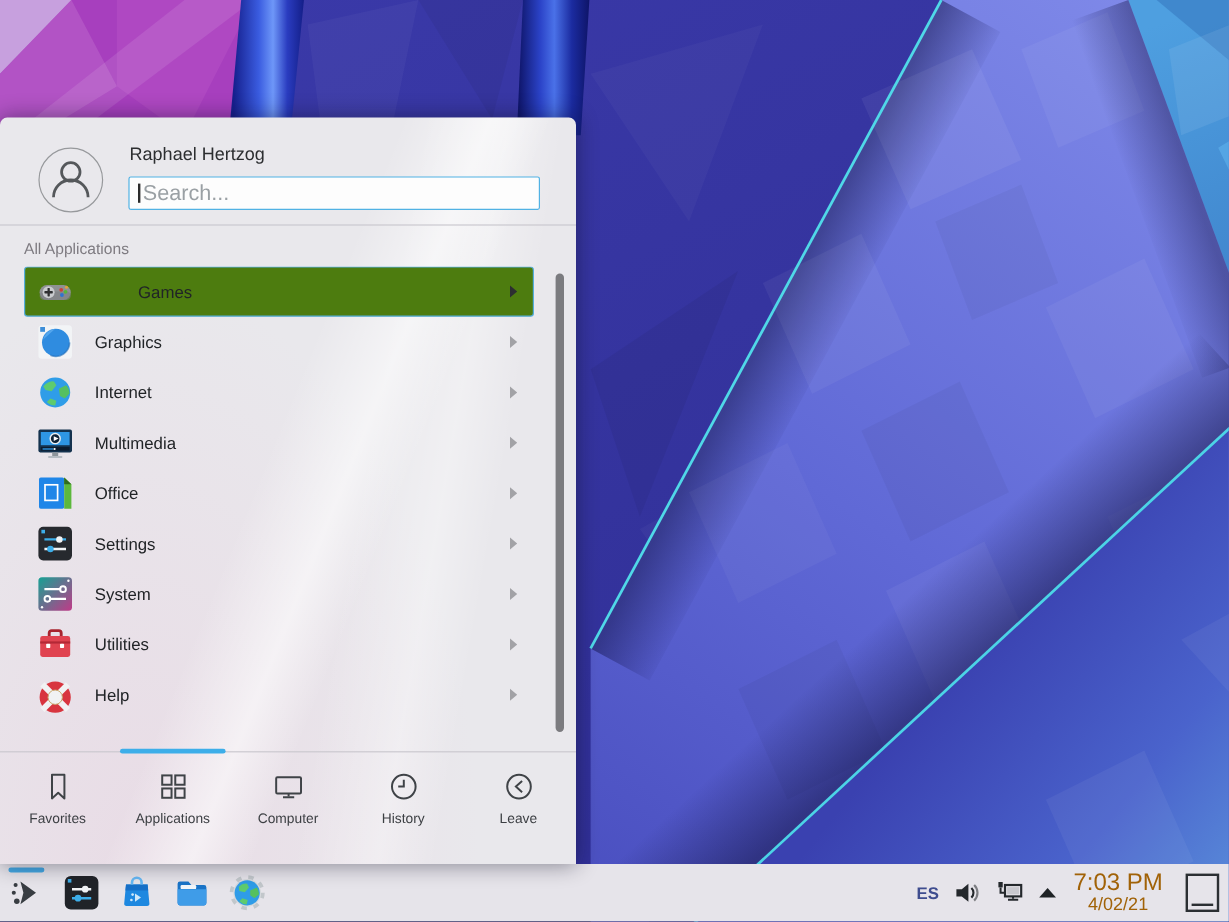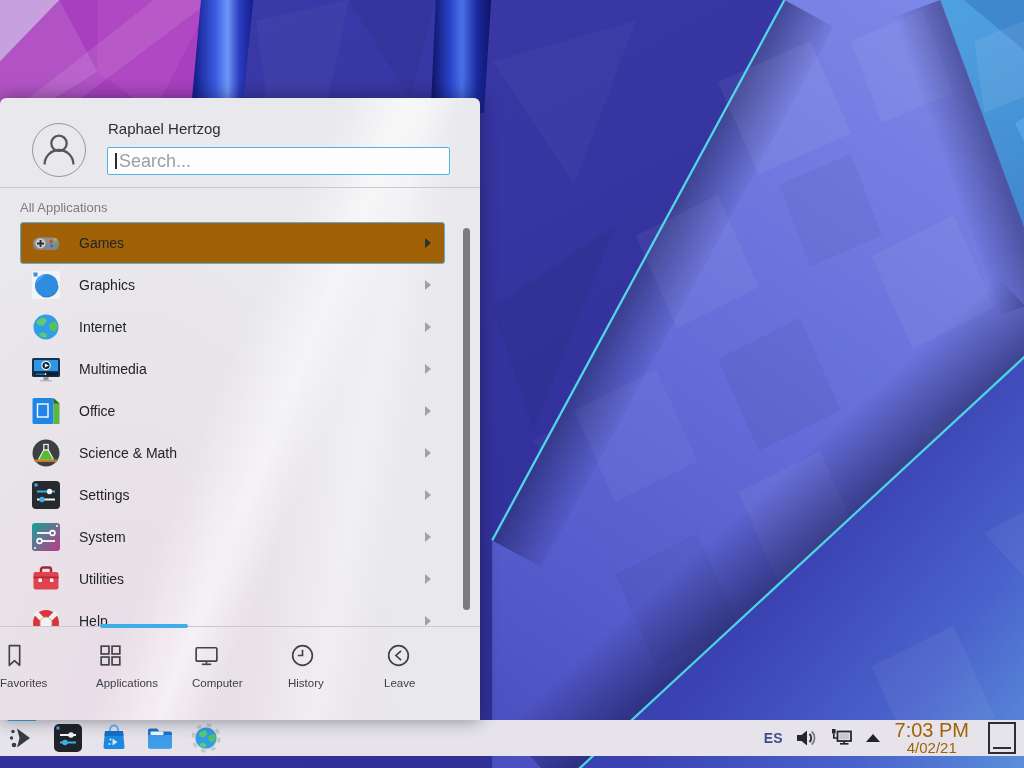--- a/index.html
+++ b/index.html
@@ -27,40 +27,40 @@
     background:#fdfdfd;padding:0 8px 0 11px;font-size:18px;color:#333;outline:none;
     font-family:"Liberation Sans",sans-serif;}
   .search::placeholder{color:#9aa0a4;}
   .caret{position:absolute;left:8px;top:6px;width:1.5px;height:16px;background:#2b2b2b;}
 
   .section-label{position:absolute;left:20px;top:102px;font-size:13px;color:#7e7b81;}
 
   .app-list{position:absolute;left:0;top:124px;width:100%;height:404px;overflow:hidden;}
   .app-row{position:relative;height:40px;margin:0 35px 0 20px;border:1px solid transparent;
     border-radius:3px;display:flex;align-items:center;}
-  .app-row.selected{background:#a16207;border-color:#55aedd;}
+  .app-row.selected{background:#4d7c0f;border-color:#55aedd;gap:36px;}
   .cat-icon{width:32px;height:32px;margin-left:9px;flex:0 0 32px;}
   .cat-icon svg{width:32px;height:32px;display:block;}
   .cat-label{margin-left:17px;font-size:14px;color:#212427;}
   .row-arrow{position:absolute;right:13px;top:50%;margin-top:-5px;width:0;height:0;
     border-left:6px solid #a2a2a6;border-top:5px solid transparent;border-bottom:5px solid transparent;}
   .app-row.selected .row-arrow{border-left-color:#2d2f31;}
   .scroll-thumb{position:absolute;left:463px;top:130px;width:7px;height:382px;border-radius:4px;
     background:#7b7b7f;z-index:2;}
 
   .tabbar{position:absolute;left:0;top:528px;width:100%;height:94px;border-top:1px solid #cbc9cf;
     display:flex;}
   .tab-indicator{position:absolute;left:100px;top:-3px;width:88px;height:4px;border-radius:2px;
     background:#3daee9;}
-  .tab{width:96px;display:flex;flex-direction:column;align-items:flex-start;padding-top:14px;}
+  .tab{width:96px;display:flex;flex-direction:column;align-items:center;padding-top:14px;}
   .tab svg{width:29px;height:29px;display:block;}
   .tab-label{margin-top:7px;font-size:11.5px;color:#3c3f43;}
 
   
-  .taskbar{position:absolute;left:0;top:720px;width:1024px;height:36px;background:#e6e4ea;
+  .taskbar{position:absolute;left:0;top:720px;width:1024px;height:48px;background:#e6e4ea;
     z-index:4;display:flex;align-items:center;}
   .task-apps{display:flex;align-items:center;gap:14px;margin-left:6px;}
   .task-app{position:relative;width:32px;height:32px;}
   .task-app svg{width:32px;height:32px;display:block;}
   .task-indicator{position:absolute;left:1px;top:-5px;width:30px;height:3.5px;border-radius:2px;
     background:#45a9e4;}
   .tray{margin-left:auto;display:flex;align-items:center;gap:11px;margin-right:8px;}
   .kb-layout{font-size:14px;font-weight:bold;color:#3f4d8f;}
   .tray svg{display:block;}
   .tray-arrow{width:0;height:0;border-left:7px solid transparent;border-right:7px solid transparent;
@@ -260,32 +260,20 @@
               <rect x="2.5" y="3" width="21" height="26" rx="1.5" fill="#1f86e8"></rect>
               <path d="M23.5 3 l6 5.5 v20.5 h-6 z" fill="#5cb83c"></path>
               <path d="M23.5 3 l6 5.5 h-6 z" fill="#2f6c1e"></path>
               <rect x="7.5" y="9" width="10.5" height="13" fill="none" stroke="#ffffff" stroke-width="1.4"></rect>
             </svg>
           </span>
           <span class="cat-label">Office</span>
           <span class="row-arrow"></span>
         </div>
 
-        <div class="app-row">
-          <span class="cat-icon">
-            <svg viewBox="0 0 32 32">
-              <circle cx="16" cy="16" r="13.5" fill="#3c4043"></circle>
-              <rect x="13.8" y="7.5" width="4.4" height="6" fill="none" stroke="#e8e8e8" stroke-width="1.3"></rect>
-              <path d="M13.8 13 l-4.6 8.2 q-1 2 1.2 2 h11.2 q2.2 0 1.2 -2 l-4.6 -8.2 z" fill="#54bc2e" stroke="#e8e8e8" stroke-width="1.3"></path>
-              <rect x="4.5" y="22.5" width="23" height="2.6" rx="1" fill="#c07c2a"></rect>
-            </svg>
-          </span>
-          <span class="cat-label">Science &amp; Math</span>
-          <span class="row-arrow"></span>
-        </div>
 
         <div class="app-row">
           <span class="cat-icon">
             <svg viewBox="0 0 32 32">
               <rect x="2" y="2" width="28" height="28" rx="4" fill="#26292e"></rect>
               <rect x="4.5" y="4.5" width="3" height="3" fill="#3daee9"></rect>
               <line x1="7" y1="12.5" x2="25" y2="12.5" stroke="#3daee9" stroke-width="2"></line>
               <circle cx="19.5" cy="12.5" r="2.7" fill="#f0f2f4"></circle>
               <line x1="7" y1="20.5" x2="25" y2="20.5" stroke="#f0f2f4" stroke-width="2"></line>
               <circle cx="12" cy="20.5" r="2.7" fill="#3daee9"></circle>

